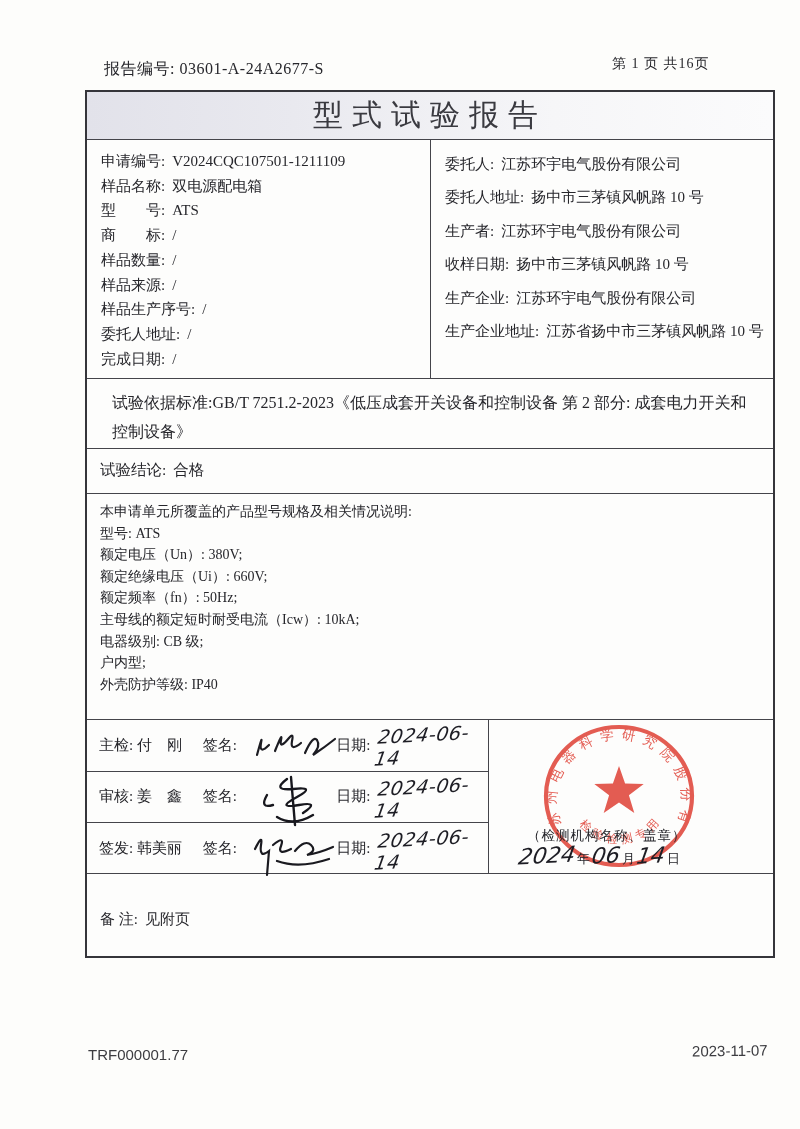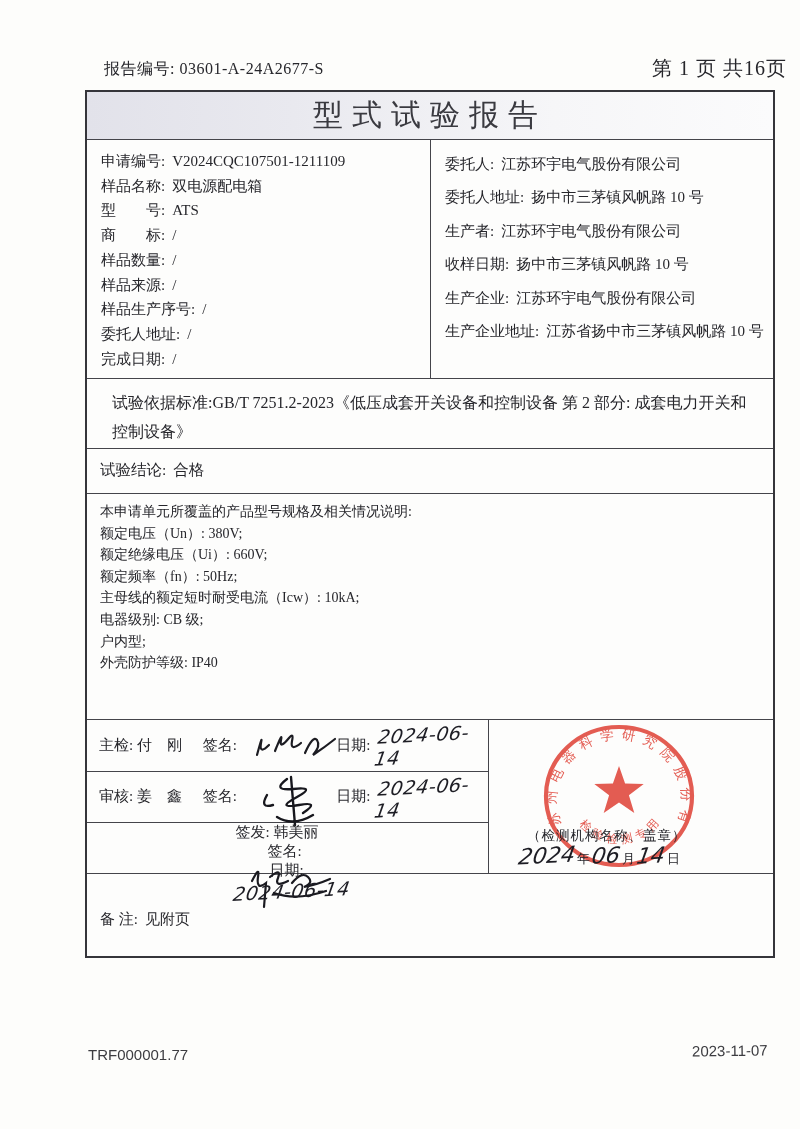--- a/index.html
+++ b/index.html
@@ -2,21 +2,21 @@
 <html><head>
 <meta charset="utf-8">
 <style>
   * { margin:0; padding:0; box-sizing:border-box; }
   html,body { width:800px; height:1129px; }
   body { background:#ffffff; font-family:"Liberation Serif","DejaVu Serif",serif; color:#26262b; }
   .sheet { position:relative; width:800px; height:1129px; background:#fdfdfb; overflow:hidden; }
 
   
   .hdr-left { position:absolute; left:104px; top:59px; font-size:16px; letter-spacing:0.5px; }
-  .hdr-right { position:absolute; left:612px; top:55px; font-size:20px; letter-spacing:1px;margin-left:40px; }
+  .hdr-right { position:absolute; left:612px; top:55px; font-size:14px; letter-spacing:1px; }
 
   
   .doc-table { position:absolute; left:85px; top:90px; width:690px; height:868px;
                border:2px solid #35353a; background:#fdfdfc; }
   .row { border-bottom:1.5px solid #44444a; }
   .row:last-child { border-bottom:none; }
 
   .row-title { height:48px; display:flex; align-items:center; justify-content:center;
                background:linear-gradient(90deg,#e2e2ea 0%,#e9e9ef 30%,#f6f6f8 68%,#fbfbfc 100%); }
   .row-title .t { font-size:30px; letter-spacing:9px; color:#3a3a40;text-align:right; }
@@ -30,21 +30,21 @@
 
   .row-standard { height:70px; padding:9px 12px 0 25px; font-size:16px; line-height:29px; }
   .row-conclusion { height:45px; padding:11px 12px 0 13px; font-size:15.5px; }
   .row-specs { height:226px; padding:7px 12px 0 13px; }
   .row-specs .line { font-size:14px; line-height:21.6px; white-space:nowrap; }
 
   .sig-zone { height:154px; display:flex; }
   .sig-left { width:402px; border-right:1.5px solid #44444a; }
   .sig-row { height:51.5px; border-bottom:1.5px solid #44444a; display:flex; align-items:center;
              padding:0 4px 0 12px; position:relative; }
-  .sig-row:last-child { border-bottom:none;flex-direction:column; }
+  .sig-row:last-child { border-bottom:none; }
   .sig-row .role { font-size:15px; width:112px; white-space:nowrap; }
   .sig-row .slab { font-size:15px; width:48px; }
   .sig-row .scrib { width:96px; height:40px; position:relative; }
   .sig-row .scrib svg { position:absolute; left:0; top:0; overflow:visible; }
   .sig-row .dlab { font-size:15px; width:44px; }
   .hand { font-family:"DejaVu Sans",cursive; font-style:italic; color:#1d1d24;
           display:inline-block; transform:skewX(-12deg) rotate(-3deg); }
   .sig-row .hand { font-size:19px; letter-spacing:0.5px; }
 
   .stamp-cell { flex:1; position:relative; }
@@ -103,20 +103,21 @@
         <div class="line"><span class="lab">生产企业地址:</span><span>江苏省扬中市三茅镇风帆路 10 号</span></div>
       </div>
     </div>
 
     <div class="row row-standard"><span>试验依据标准:</span><span>GB/T 7251.2-2023《低压成套开关设备和控制设备 第 2 部分: 成套电力开关和控制设备》</span></div>
 
     <div class="row row-conclusion"><span class="lab">试验结论:</span><span>合格</span></div>
 
     <div class="row row-specs">
       <div class="line">本申请单元所覆盖的产品型号规格及相关情况说明:</div>
+      <div class="line">型号: ATS</div>
       <div class="line">额定电压（Un）: 380V;</div>
       <div class="line">额定绝缘电压（Ui）: 660V;</div>
       <div class="line">额定频率（fn）: 50Hz;</div>
       <div class="line">主母线的额定短时耐受电流（Icw）: 10kA;</div>
       <div class="line">电器级别: CB 级;</div>
       <div class="line">户内型;</div>
       <div class="line">外壳防护等级: IP40</div>
     </div>
 
     <div class="row sig-zone">

